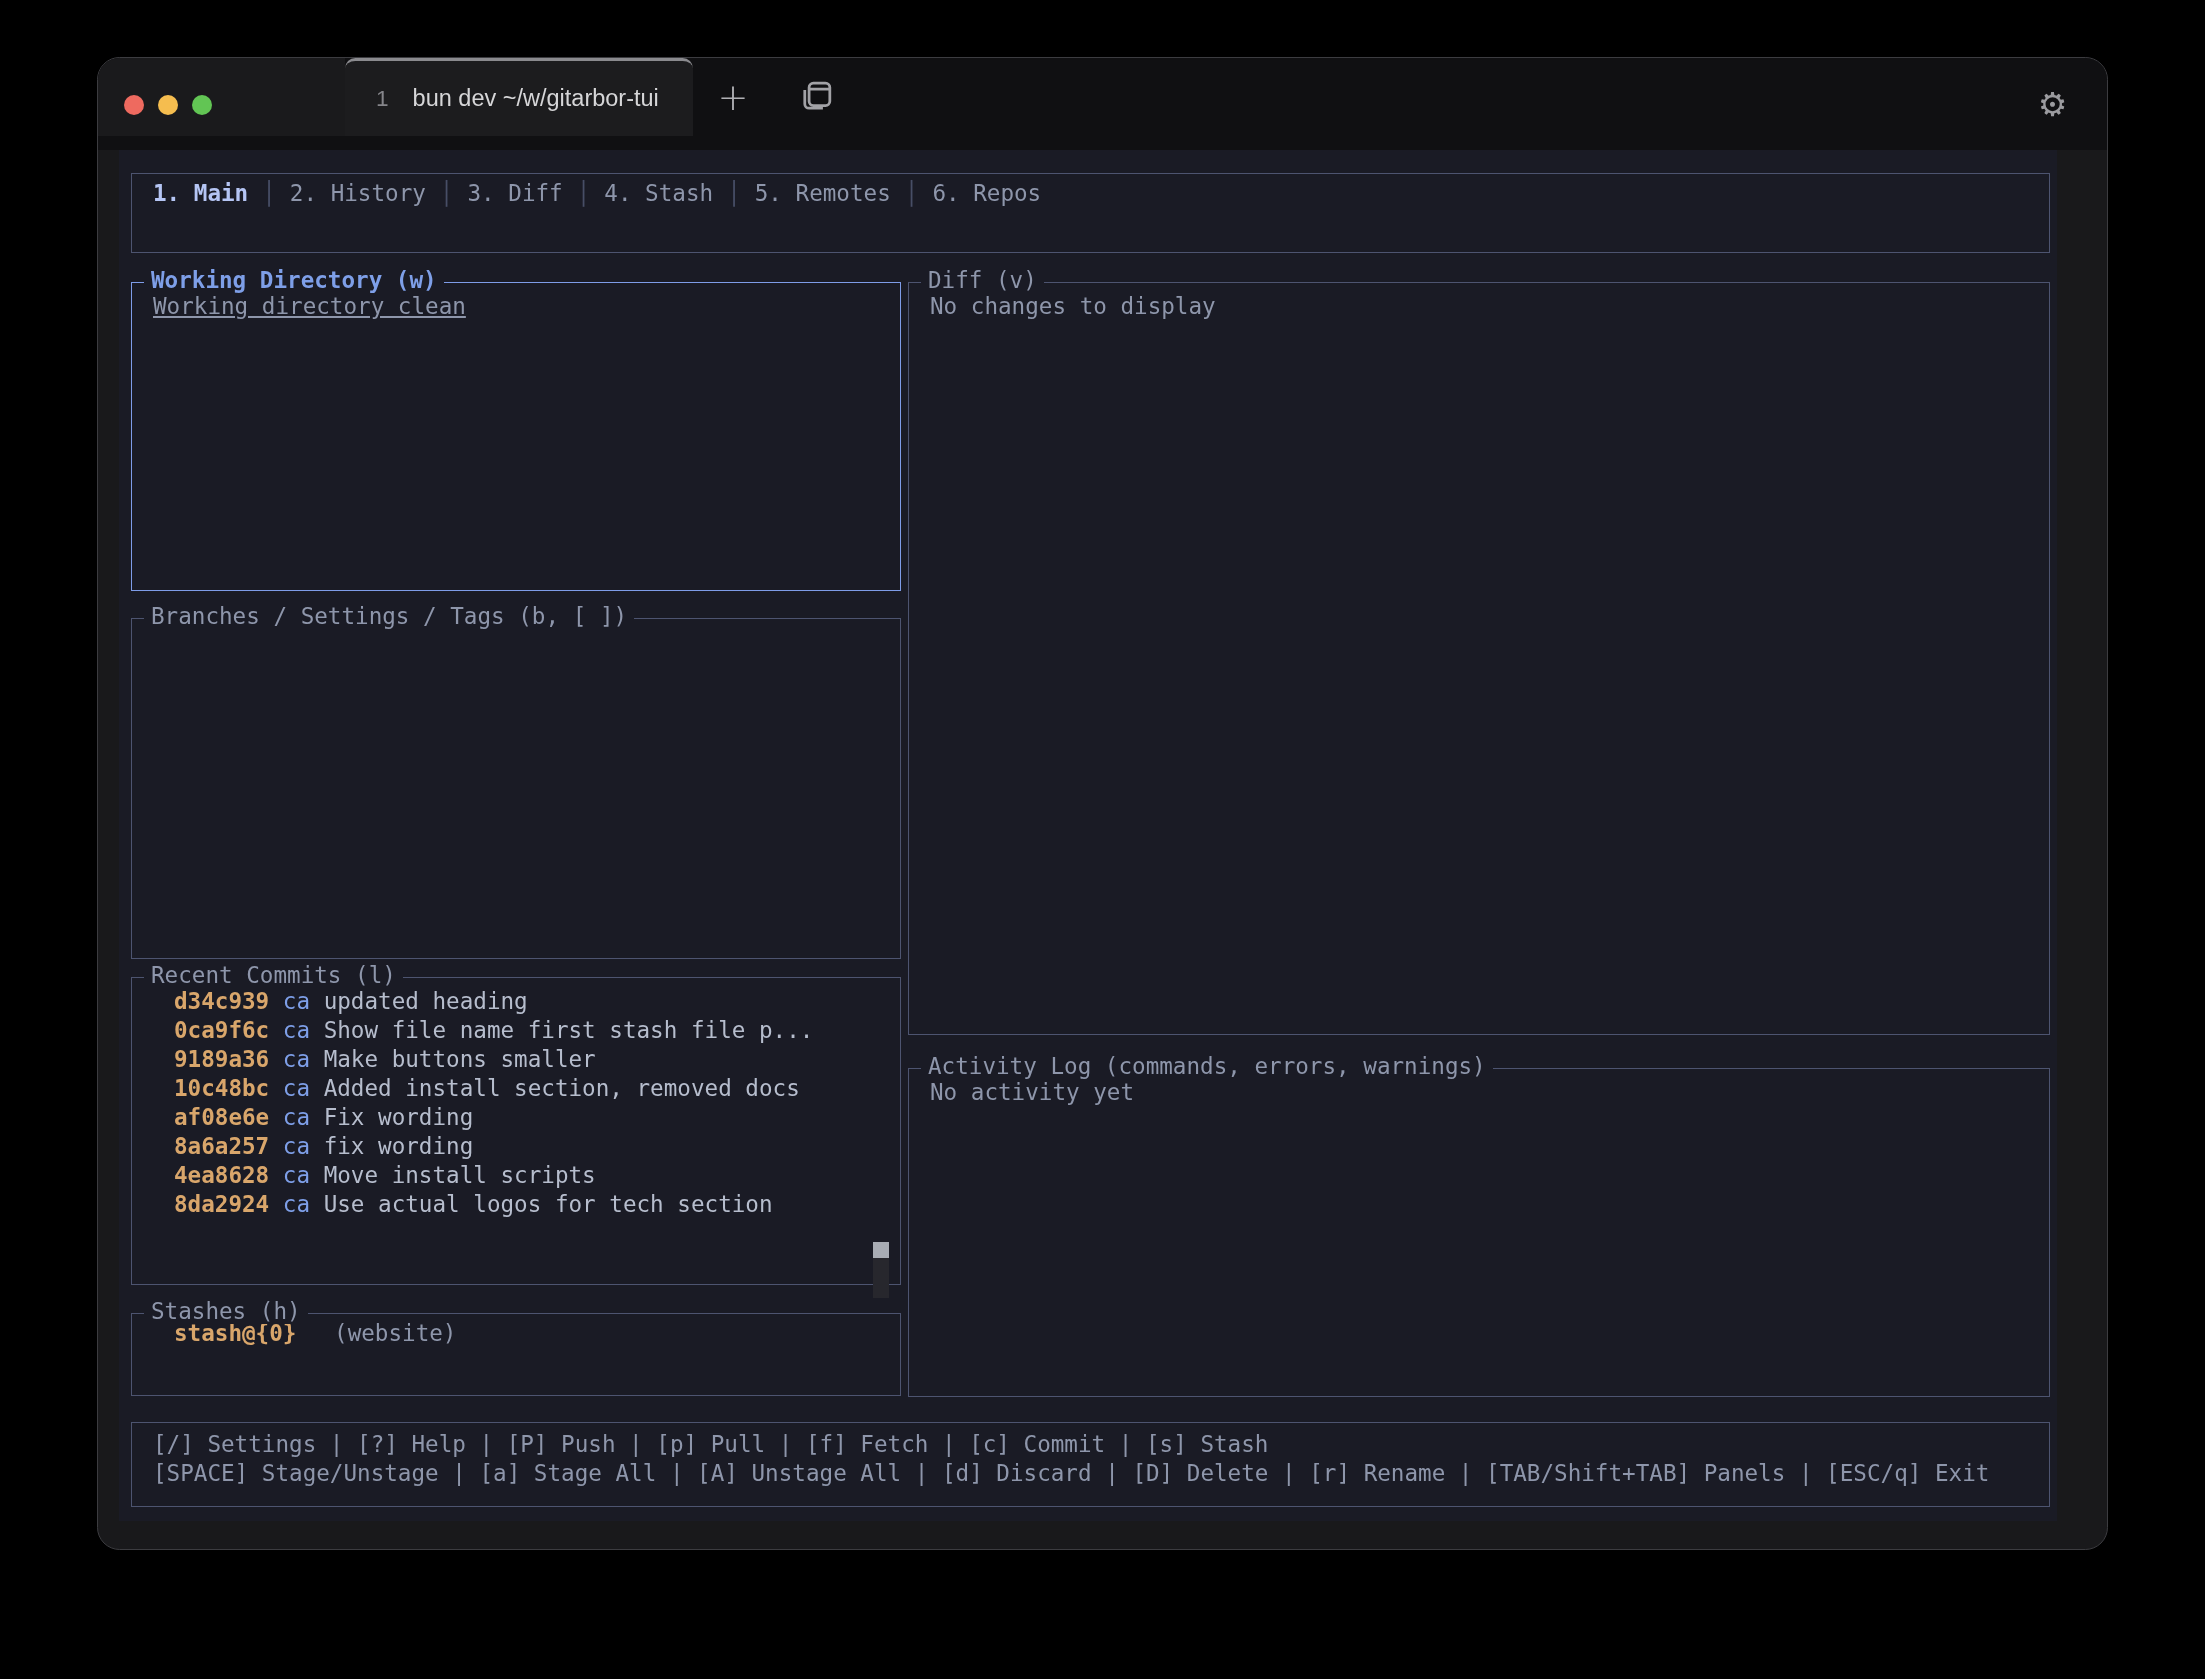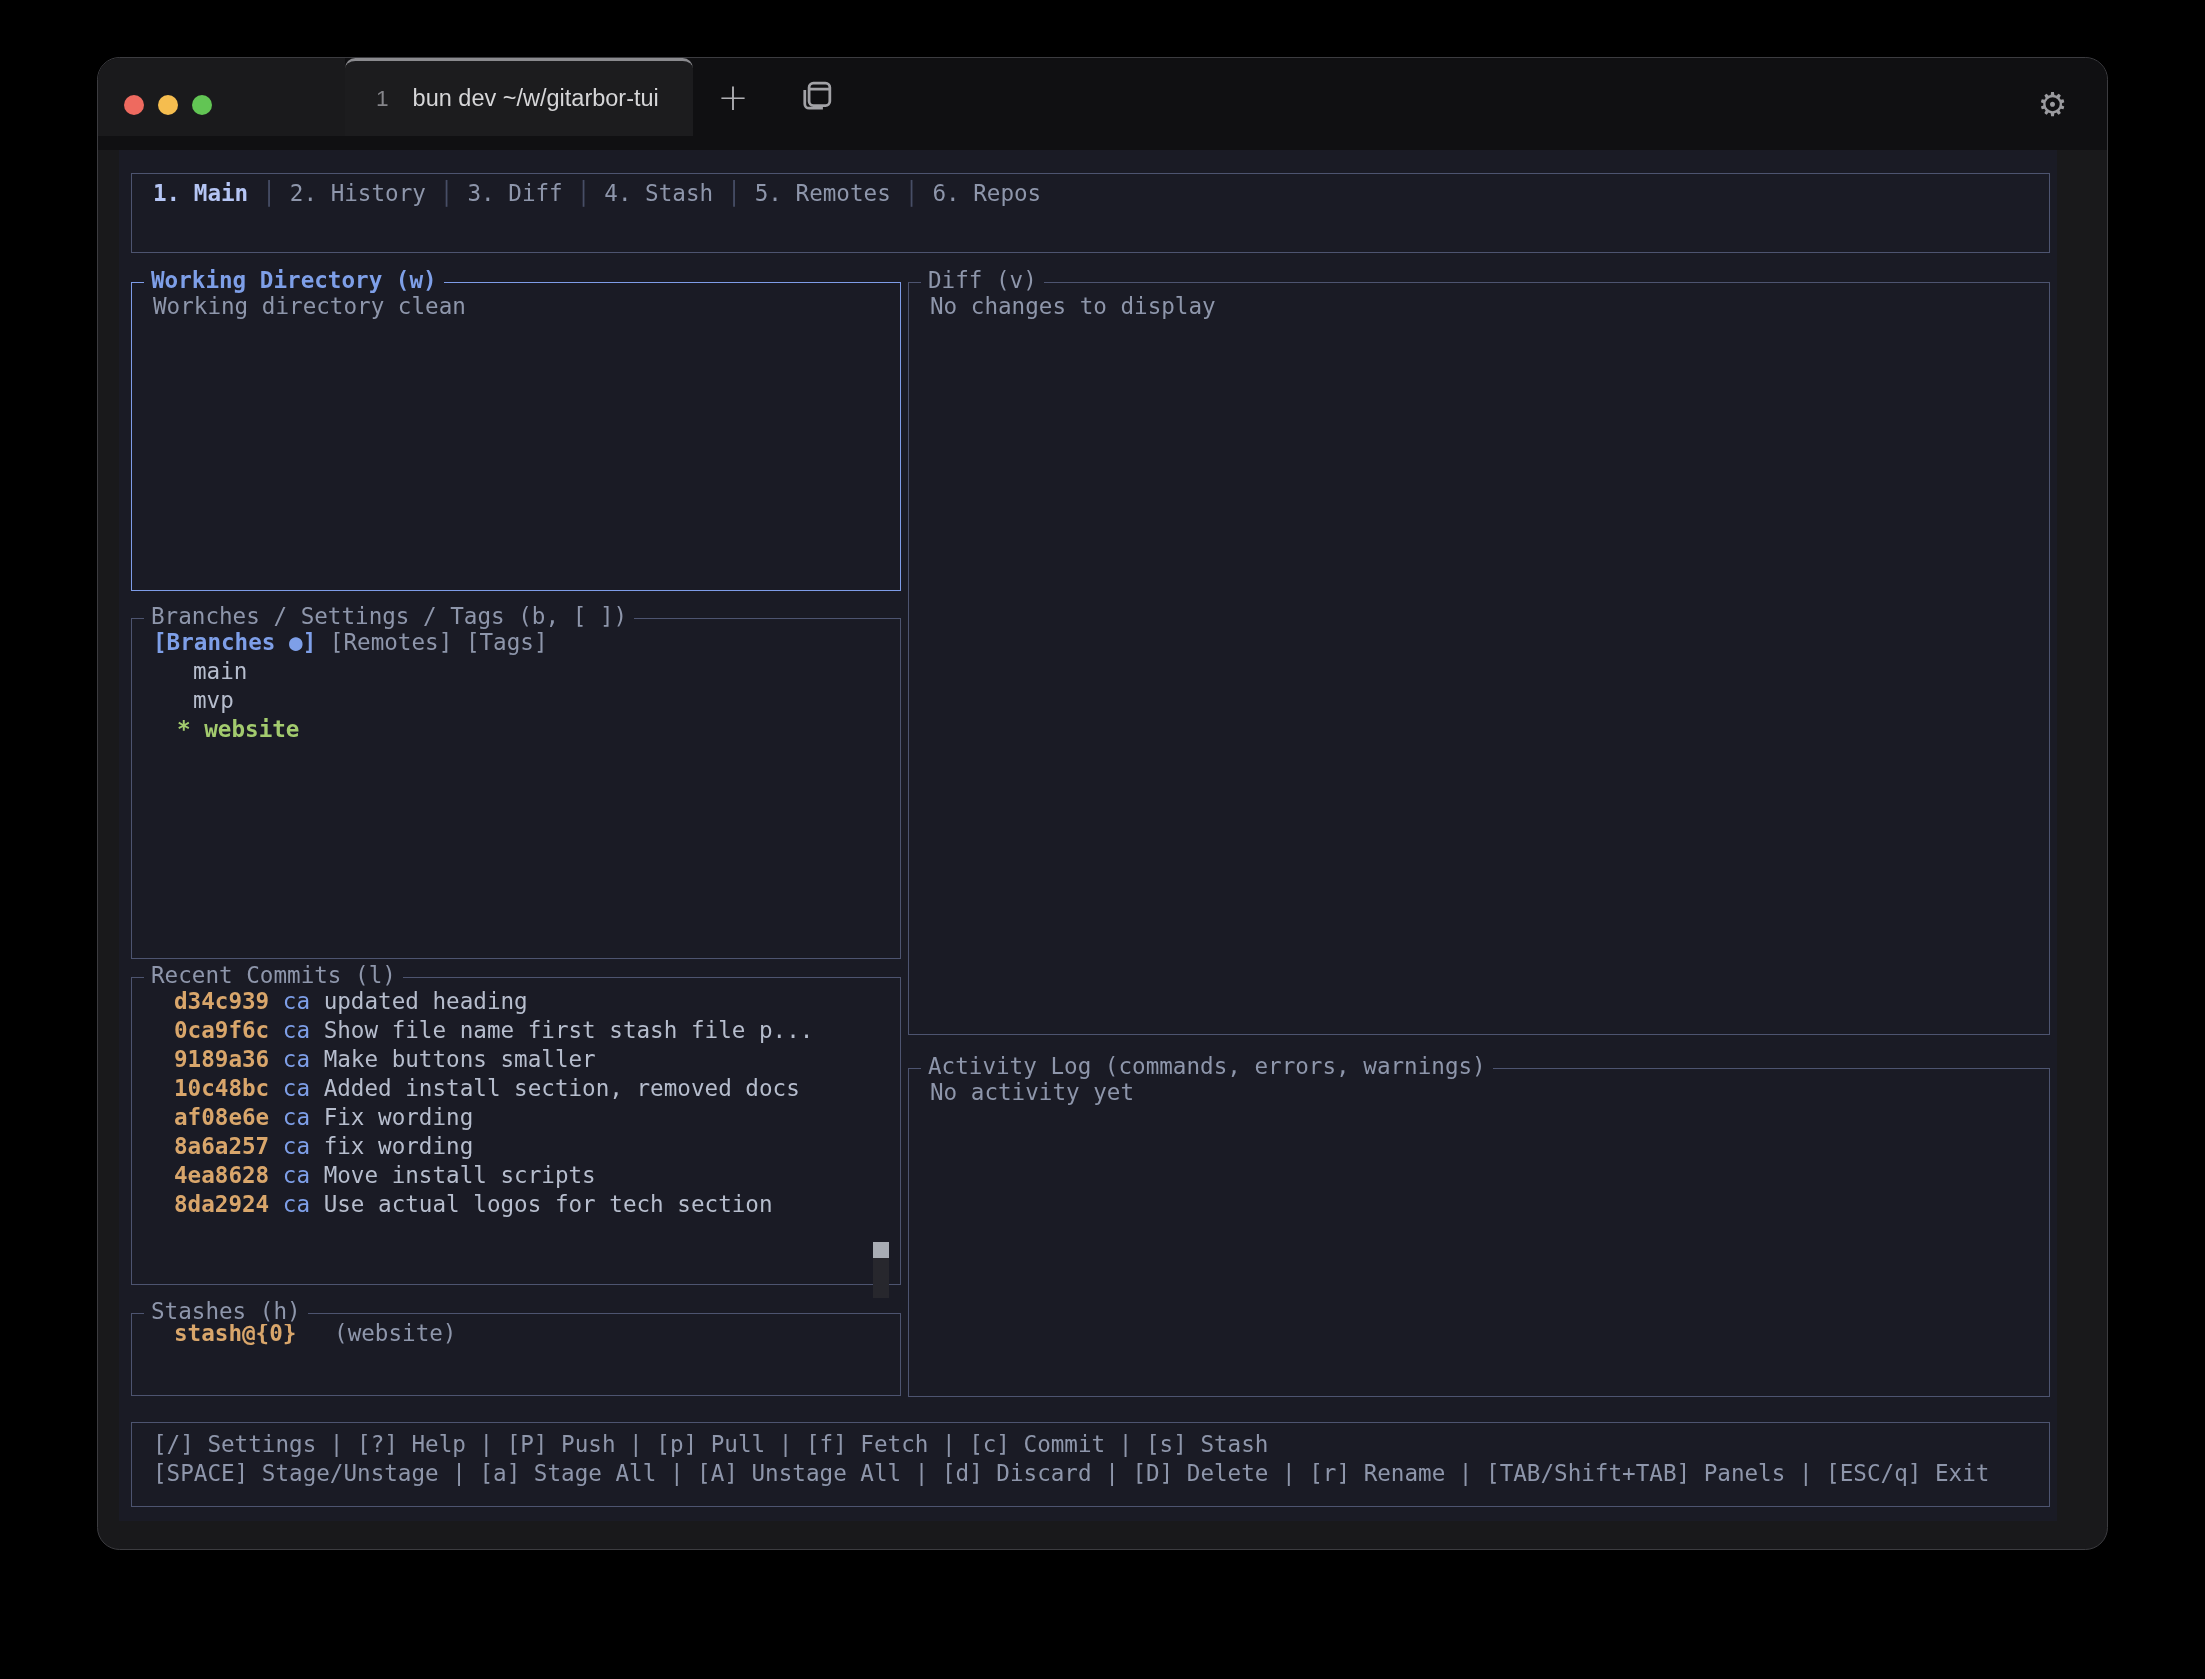--- a/index.html
+++ b/index.html
@@ -29,21 +29,21 @@
   .plus-btn    { left:600px; width:70px; font-size:37px; font-weight:200; font-family:"DejaVu Sans", sans-serif; }
   .squares-btn { left:683px; width:70px; }
   .gear-btn    { right:24px; width:61px; height:92px; font-size:33px; color:#9b9b9f;
                  font-family:"DejaVu Sans", sans-serif; }
 
   
   .terminal { position:absolute; left:21px; top:92px; width:1938px; height:1371px;
               background:var(--term-bg,#1a1b25); font-size:22.6px; color:var(--text-dim,#8e96ab); }
 
   .panel { position:absolute; border:1.7px solid var(--border,#4d5470); }
-  .panel.active { border-color:var(--border-active,#7e9ce8); }
+  .panel.active { border-color:var(--border-active,#7e9ce8);text-decoration:underline; }
   .panel-title { position:absolute; top:-16.5px; left:12px; background:var(--term-bg,#1a1b25);
                  padding:0 7px; color:var(--text-dim,#8e96ab); white-space:pre; }
   .panel.active > .panel-title { color:var(--accent-blue,#7e9fe8); font-weight:700; }
   .panel-body { padding:8.7px 0 0 21px; }
   .line { height:29px; line-height:29px; white-space:pre; }
 
   
   .hdr-app   { color:var(--accent-blue,#7e9fe8); font-weight:700; }
   .hdr-branch{ color:var(--accent-tan,#d9a66b); font-weight:700; }
   .hdr-tabs .tab-item { color:var(--text-dim,#8e96ab); }
@@ -129,26 +129,20 @@
 
       <div class="panel" style="left:789px; top:132px; width:1142px; height:753px;">
         <span class="panel-title">Diff (v)</span>
         <div class="panel-body">
           <div class="line body-text">No changes to display</div>
         </div>
       </div>
 
       <div class="panel" style="left:12px; top:468px; width:770px; height:341px;">
         <span class="panel-title">Branches / Settings / Tags (b, [ ])</span>
-        <div class="panel-body">
-          <div class="line"><span class="filter-active">[Branches ●]</span> <span class="filter">[Remotes]</span> <span class="filter">[Tags]</span></div>
-          <div class="line" style="padding-left:40px;"><span class="branch-name">main</span></div>
-          <div class="line" style="padding-left:40px;"><span class="branch-name">mvp</span></div>
-          <div class="line" style="padding-left:24px;"><span class="branch-current">*</span> <span class="branch-current">website</span></div>
-        </div>
       </div>
 
       <div class="panel" style="left:12px; top:827px; width:770px; height:308px;">
         <span class="panel-title">Recent Commits (l)</span>
         <div class="panel-body" style="padding-left:42px;">
           <div class="line"><span class="commit-hash">d34c939</span> <span class="commit-author">ca</span> <span class="commit-msg">updated heading</span></div>
           <div class="line"><span class="commit-hash">0ca9f6c</span> <span class="commit-author">ca</span> <span class="commit-msg">Show file name first stash file p...</span></div>
           <div class="line"><span class="commit-hash">9189a36</span> <span class="commit-author">ca</span> <span class="commit-msg">Make buttons smaller</span></div>
           <div class="line"><span class="commit-hash">10c48bc</span> <span class="commit-author">ca</span> <span class="commit-msg">Added install section, removed docs</span></div>
           <div class="line"><span class="commit-hash">af08e6e</span> <span class="commit-author">ca</span> <span class="commit-msg">Fix wording</span></div>

